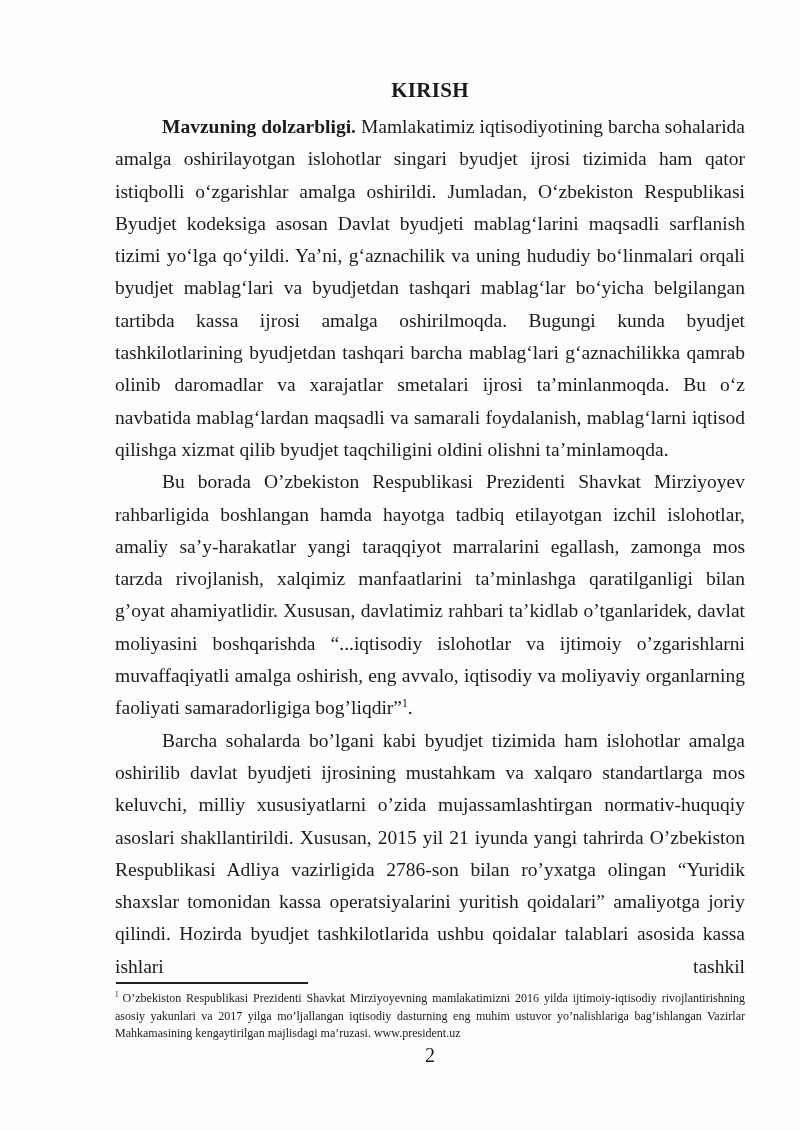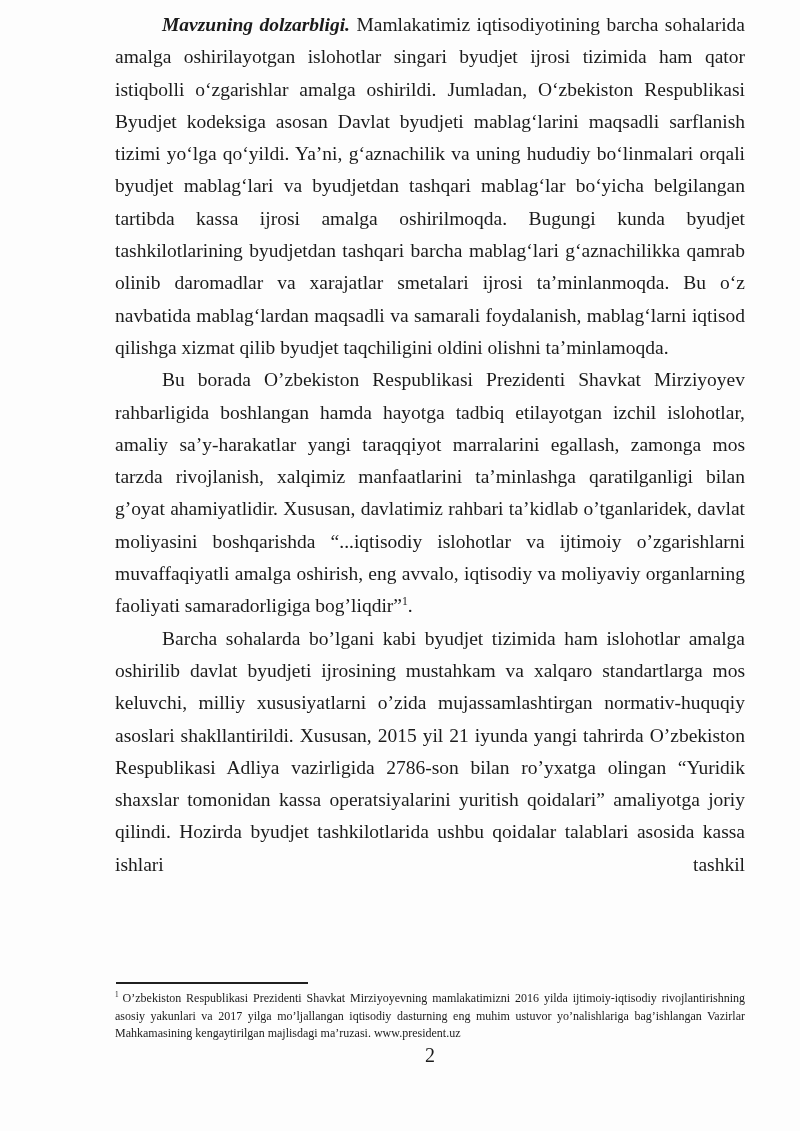--- a/index.html
+++ b/index.html
@@ -40,21 +40,20 @@
   }
   .par-first {
     margin-top: 9px;
   }
   .par-cont {
     
     text-align-last: justify;
   }
   .par b {
     font-weight: 700;
-    font-style: italic;
   }
   sup {
     font-size: 0.6em;
     line-height: 0;
   }
   .footnote-area {
     position: absolute;
     left: 115px;
     top: 982px;
     width: 630px;
@@ -83,20 +82,21 @@
     line-height: 22px;
   }
 </style>
 </head>
 <body>
 
 <div class="page">
 
   <div class="content">
 
+    <h1 class="doc-title">KIRISH</h1>
 
     <p class="par par-first"><b>Mavzuning dolzarbligi.</b><span> Mamlakatimiz iqtisodiyotining barcha sohalarida amalga oshirilayotgan islohotlar singari byudjet ijrosi tizimida ham qator istiqbolli o‘zgarishlar amalga oshirildi. Jumladan, O‘zbekiston Respublikasi Byudjet kodeksiga asosan Davlat byudjeti mablag‘larini maqsadli sarflanish tizimi yo‘lga qo‘yildi. Ya’ni, g‘aznachilik va uning hududiy bo‘linmalari orqali byudjet mablag‘lari va byudjetdan tashqari mablag‘lar bo‘yicha belgilangan tartibda kassa ijrosi amalga oshirilmoqda. Bugungi kunda byudjet tashkilotlarining byudjetdan tashqari barcha mablag‘lari g‘aznachilikka qamrab olinib daromadlar va xarajatlar smetalari ijrosi ta’minlanmoqda. Bu o‘z navbatida mablag‘lardan maqsadli va samarali foydalanish, mablag‘larni iqtisod qilishga xizmat qilib byudjet taqchiligini oldini olishni ta’minlamoqda.</span></p>
 
     <p class="par"><span>Bu borada O’zbekiston Respublikasi Prezidenti Shavkat Mirziyoyev rahbarligida boshlangan hamda hayotga tadbiq etilayotgan izchil islohotlar, amaliy sa’y-harakatlar yangi taraqqiyot marralarini egallash, zamonga mos tarzda rivojlanish, xalqimiz manfaatlarini ta’minlashga qaratilganligi bilan g’oyat ahamiyatlidir. Xususan, davlatimiz rahbari ta’kidlab o’tganlaridek, davlat moliyasini boshqarishda “...iqtisodiy islohotlar va ijtimoiy o’zgarishlarni muvaffaqiyatli amalga oshirish, eng avvalo, iqtisodiy va moliyaviy organlarning faoliyati samaradorligiga bog’liqdir”</span><sup>1</sup><span>.</span></p>
 
     <p class="par par-cont"><span>Barcha sohalarda bo’lgani kabi byudjet tizimida ham islohotlar amalga oshirilib davlat byudjeti ijrosining mustahkam va xalqaro standartlarga mos keluvchi, milliy xususiyatlarni o’zida mujassamlashtirgan normativ-huquqiy asoslari shakllantirildi. Xususan, 2015 yil 21 iyunda yangi tahrirda O’zbekiston Respublikasi Adliya vazirligida 2786-son bilan ro’yxatga olingan “Yuridik shaxslar tomonidan kassa operatsiyalarini yuritish qoidalari” amaliyotga joriy qilindi. Hozirda byudjet tashkilotlarida ushbu qoidalar talablari asosida kassa ishlari tashkil</span></p>
 
   </div>
 
   <div class="footnote-area">

